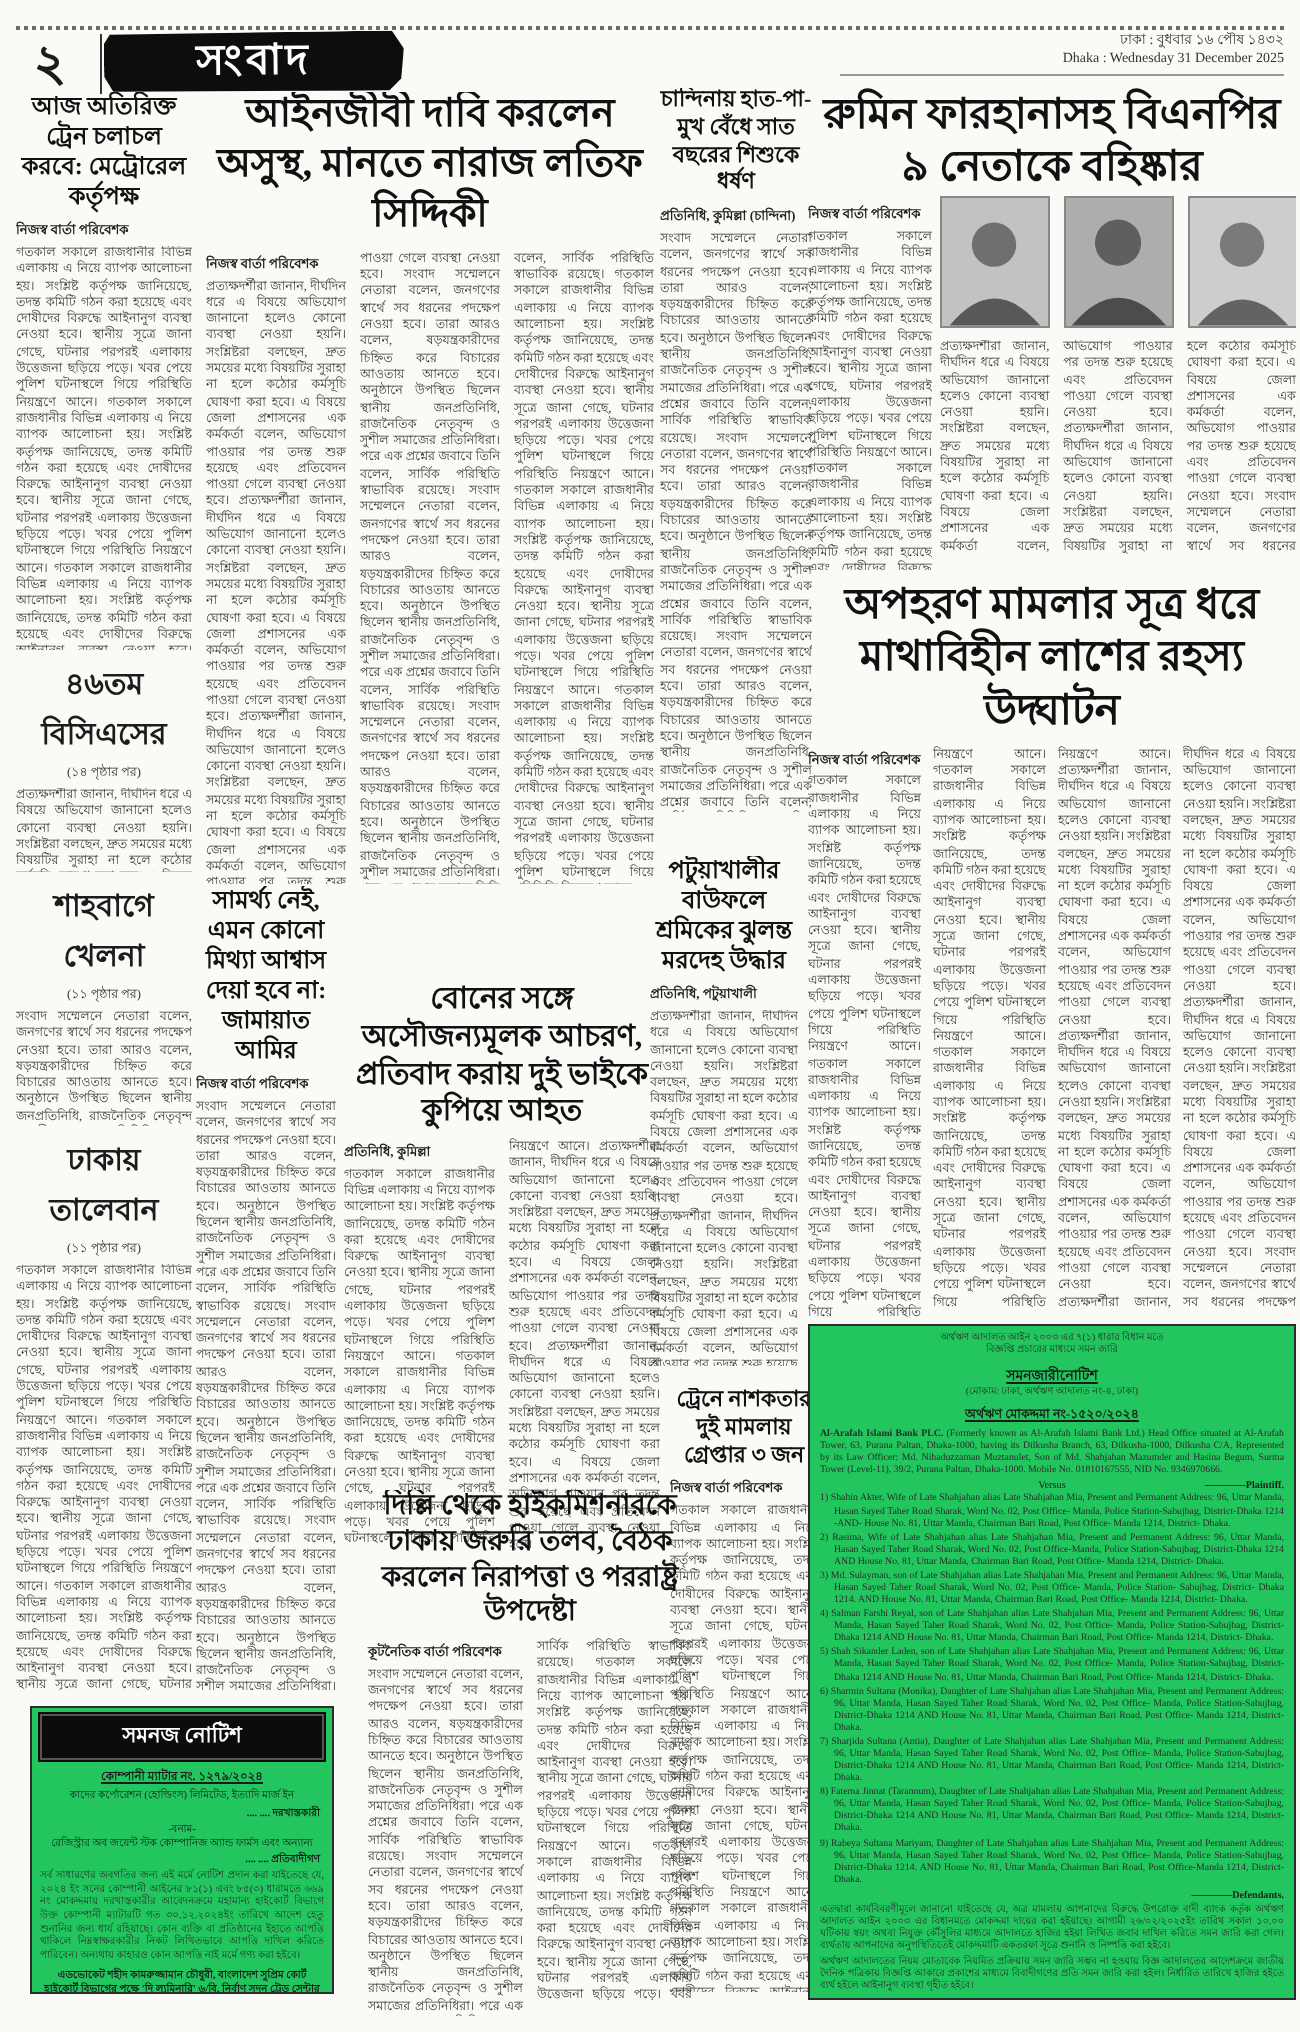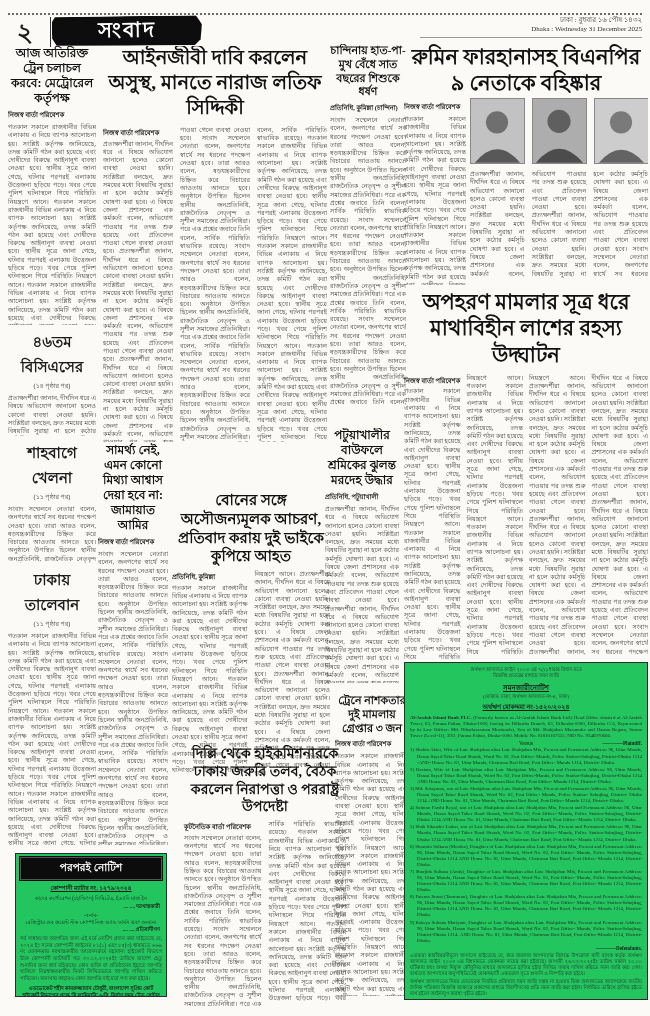--- a/index.html
+++ b/index.html
@@ -208,21 +208,21 @@
     <p class="cn-body" style="margin:2px 0 0 0;">এতদ্বারা কার্যবিবরণীমূলে জানানো যাইতেছে যে, অত্র মামলায় আপনাদের বিরুদ্ধে উপরোক্ত বাদী ব্যাংক কর্তৃক অর্থঋণ আদালত আইন ২০০৩ এর বিধানমতে মোকদ্দমা দায়ের করা হইয়াছে। আগামী ২৬/০২/২০২৫ইং তারিখ সকাল ১০.০০ ঘটিকায় স্বয়ং অথবা নিযুক্ত কৌঁসুলির মাধ্যমে আদালতে হাজির হইয়া লিখিত জবাব দাখিল করিতে সমন জারি করা গেল। ব্যর্থতায় আপনাদের অনুপস্থিতিতেই মোকদ্দমাটি একতরফা সূত্রে শুনানি ও নিষ্পত্তি করা হইবে।</p>
     <p class="cn-body" style="margin:2px 0 0 0;">অর্থঋণ আদালতের নিয়ম মোতাবেক নিয়মিত প্রক্রিয়ায় সমন জারি সম্ভব না হওয়ায় বিজ্ঞ আদালতের আদেশক্রমে জাতীয় দৈনিক পত্রিকায় বিজ্ঞপ্তি আকারে প্রকাশের মাধ্যমে বিবাদীগণের প্রতি সমন জারি করা হইল। নির্ধারিত তারিখে হাজির হইতে ব্যর্থ হইলে আইনানুগ ব্যবস্থা গৃহীত হইবে।</p>
     <div class="cn-sig">
       <div>আদালতের আদেশক্রমে</div>
 
     </div>
 
   </div>
 
   <div class="abs box" style="left:15px;top:853px;width:152px;height:144px;padding:3px 4px;">
-    <div class="ln-bar">পরপরই নোটিশ</div>
+    <div class="ln-bar">সমনজ নোটিশ</div>
     <div class="ln-case">কোম্পানী ম্যাটার নং. ১২৭৯/২০২৪</div>
     <div class="ln-line">কাদের কর্পোরেশন (হোল্ডিংস) লিমিটেড, ইত্যাদি মার্জ ইন</div>
     <div class="ln-right">.... .... দরখাস্তকারী</div>
     <div class="ln-line">-বনাম-</div>
     <div class="ln-line">রেজিস্ট্রার অব জয়েন্ট স্টক কোম্পানিজ অ্যান্ড ফার্মস এবং অন্যান্য</div>
     <div class="ln-right">.... .... প্রতিবাদীগণ</div>
     <p class="ln-body" style="margin:0;">সর্ব সাধারণের অবগতির জন্য এই মর্মে নোটিশ প্রদান করা যাইতেছে যে, ২০২৪ ইং সনের কোম্পানী আইনের ৮১(১) এবং ৮৫(৩) ধারামতে ৬৬৯ নং মোকদ্দমায় দরখাস্তকারীর আবেদনক্রমে মহামান্য হাইকোর্ট বিভাগে উক্ত কোম্পানী ম্যাটারটি গত ৩০.১২.২০২৪ইং তারিখে আদেশ হেতু শুনানির জন্য ধার্য রহিয়াছে। কোন ব্যক্তি বা প্রতিষ্ঠানের ইহাতে আপত্তি থাকিলে নিম্নস্বাক্ষরকারীর নিকট লিখিতভাবে আপত্তি দাখিল করিতে পারিবেন। অন্যথায় কাহারও কোন আপত্তি নাই মর্মে গণ্য করা হইবে।</p>
     <div class="ln-sig">এডভোকেট শহীদ কামরুজ্জামান চৌধুরী, বাংলাদেশ সুপ্রিম কোর্ট হাইকোর্ট বিভাগের পক্ষে 'দি ল্যুমিনারি' ৬/বি, নির্বাণ সদন ট্রেড সেন্টার ৮৯/২, পরিবাগ, ঢাকা।</div>
   </div>
 

